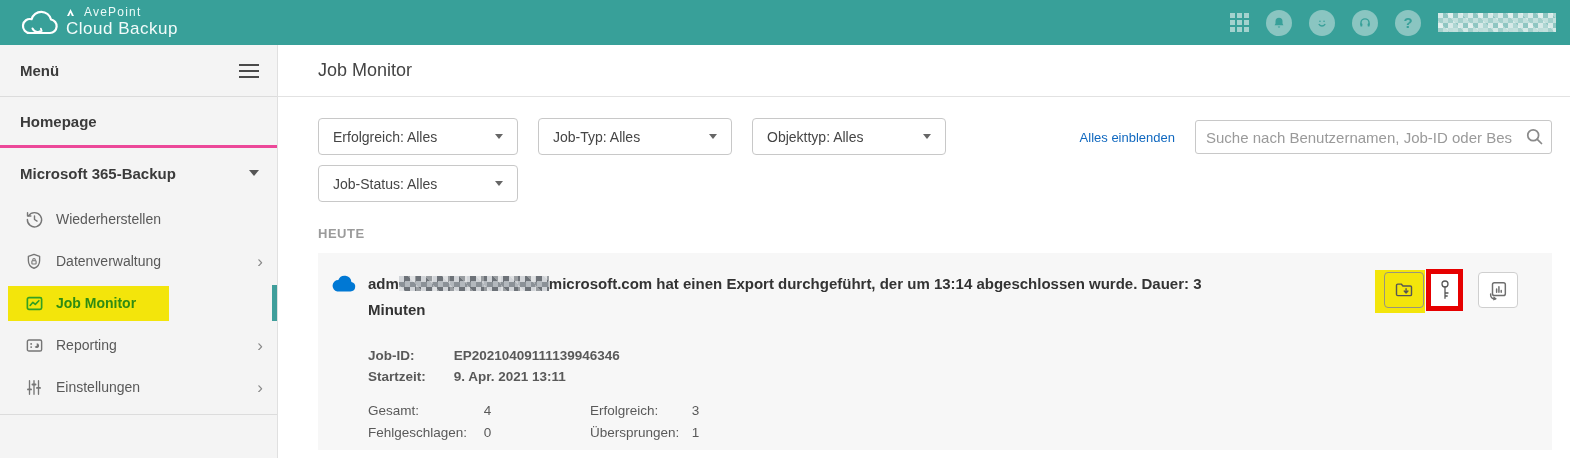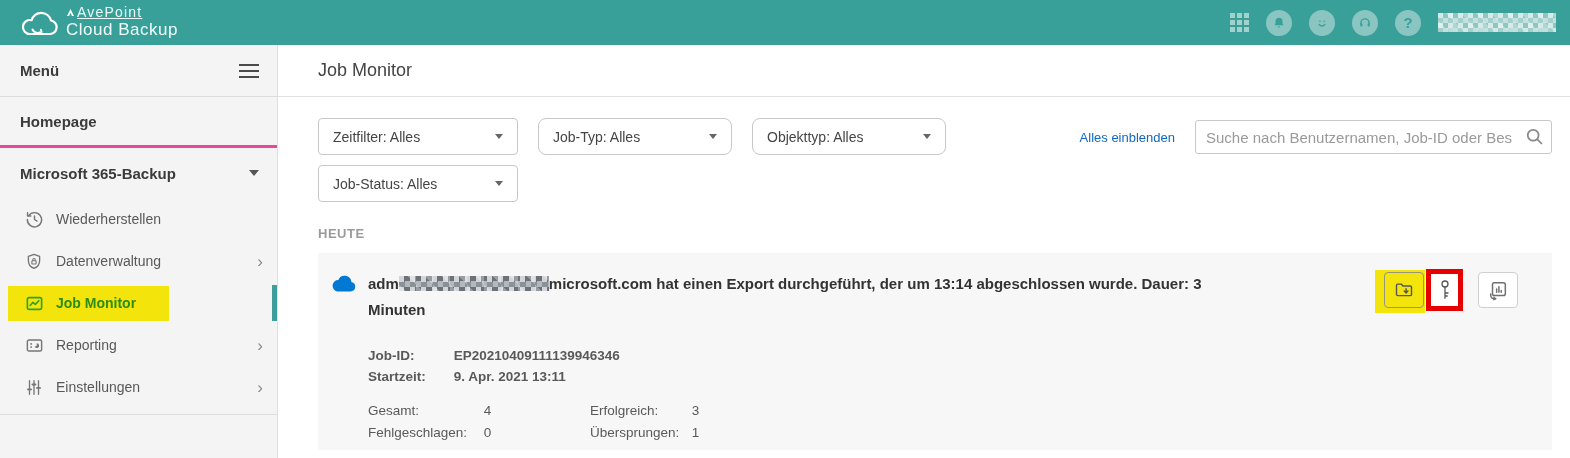--- a/index.html
+++ b/index.html
@@ -5,21 +5,21 @@
   * { box-sizing: border-box; margin: 0; padding: 0; }
   html,body { width:1570px; height:458px; overflow:hidden;
     font-family:"Liberation Sans", sans-serif; background:#fff; }
 
   
   .header { position:absolute; left:0; top:0; width:1570px; height:45px;
     background:#38a099; display:flex; align-items:center; padding:0 14px 0 18px; }
   .brand { display:flex; align-items:flex-end; gap:6px; color:#fff; }
   .brand svg { display:block; }
   .brand-text { line-height:1; padding-bottom:2px; }
-  .brand-small { font-size:14px; letter-spacing:1.2px; color:#eafaf8; display:flex; align-items:center; gap:3px; margin-left:1px;text-decoration:underline; }
+  .brand-small { font-size:12px; letter-spacing:1.2px; color:#eafaf8; display:flex; align-items:center; gap:10px; margin-left:1px; }
   .brand-product { font-size:17px; font-weight:300; letter-spacing:0.5px; color:#f2fbfa; margin-top:2px; }
   .header-right { margin-left:auto; display:flex; align-items:center; gap:17px; }
   .waffle { display:grid; grid-template-columns:repeat(3,5px); grid-auto-rows:5px; gap:2px; cursor:pointer; }
   .waffle i { background:#a3d2ce; }
   .hcirc { width:26px; height:26px; border-radius:50%; background:#8ac5c1;
     display:flex; align-items:center; justify-content:center; cursor:pointer;
     color:#38a099; font-weight:bold; font-size:15px; }
   .px-name { width:118px; height:19px; display:inline-block;
     background-image:
       linear-gradient(45deg, rgba(255,255,255,.28) 25%, transparent 25% 75%, rgba(255,255,255,.28) 75%),
@@ -57,21 +57,21 @@
   
   .main { position:absolute; left:278px; top:45px; right:0; bottom:0; background:#fff; }
   .title-row { height:52px; border-bottom:1px solid #e2e2e2; display:flex; align-items:center;
     padding-left:40px; }
   .page-title { font-size:18px; color:#444; }
 
   .filters { position:absolute; left:40px; top:73px; }
   .filter-row { display:flex; gap:20px; margin-bottom:10px; }
   .filter-box { height:37px; border:1px solid #c8c8c8; border-radius:4px; background:#fff;
     display:flex; align-items:center; padding:0 14px; font-size:14px; color:#454545; cursor:pointer; }
-  .fb-w1 { width:200px; } .fb-w2 { width:194px;border-radius:8px; }
+  .fb-w1 { width:200px; } .fb-w2 { width:194px; }
   .filter-caret { margin-left:auto; width:0; height:0;
     border-left:4px solid transparent; border-right:4px solid transparent;
     border-top:5px solid #666; }
 
   .showall-link { position:absolute; top:85px; right:395px; font-size:13px; color:#1068bf; cursor:pointer; }
   .search-wrap { position:absolute; top:75px; right:18px; width:357px; height:34px; }
   .search-input { width:100%; height:100%; border:1px solid #c8c8c8; border-radius:3px;
     padding:0 32px 0 10px; font-size:15px; color:#444; font-family:"Liberation Sans",sans-serif; }
   .search-input::placeholder { color:#9a9a9a; }
   .search-icon { position:absolute; right:7px; top:6px; cursor:pointer; }
@@ -249,21 +249,21 @@
 </div>
 
 <div class="main">
   <div class="title-row">
     <span class="page-title">Job Monitor</span>
   </div>
 
   <div class="filters">
     <div class="filter-row">
       <div class="filter-box fb-w1">
-        <span>Zeitfilter: Alles</span>
+        <span>Erfolgreich: Alles</span>
         <span class="filter-caret"></span>
       </div>
       <div class="filter-box fb-w2">
         <span>Job-Typ: Alles</span>
         <span class="filter-caret"></span>
       </div>
       <div class="filter-box fb-w2">
         <span>Objekttyp: Alles</span>
         <span class="filter-caret"></span>
       </div>

